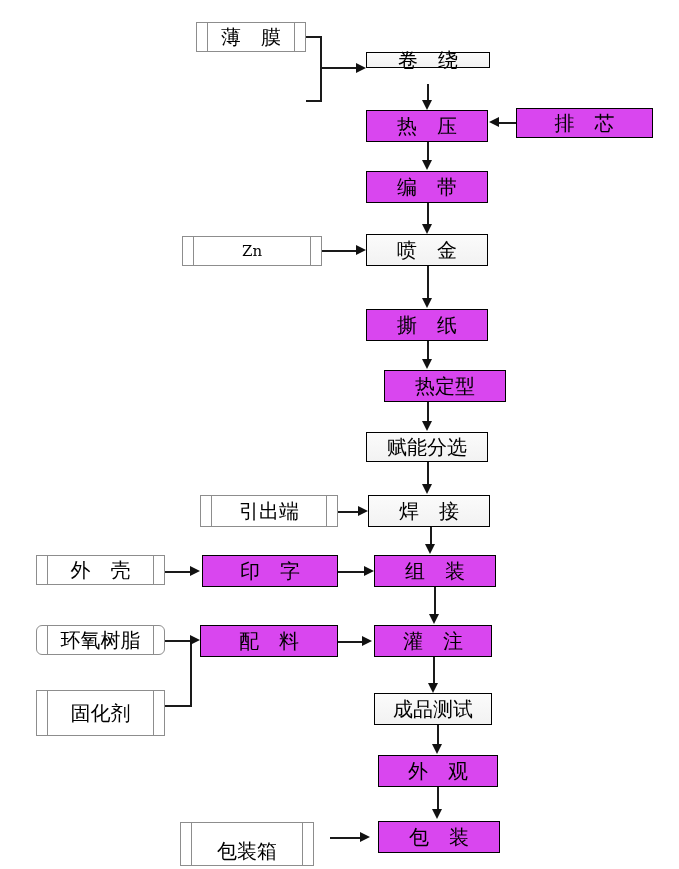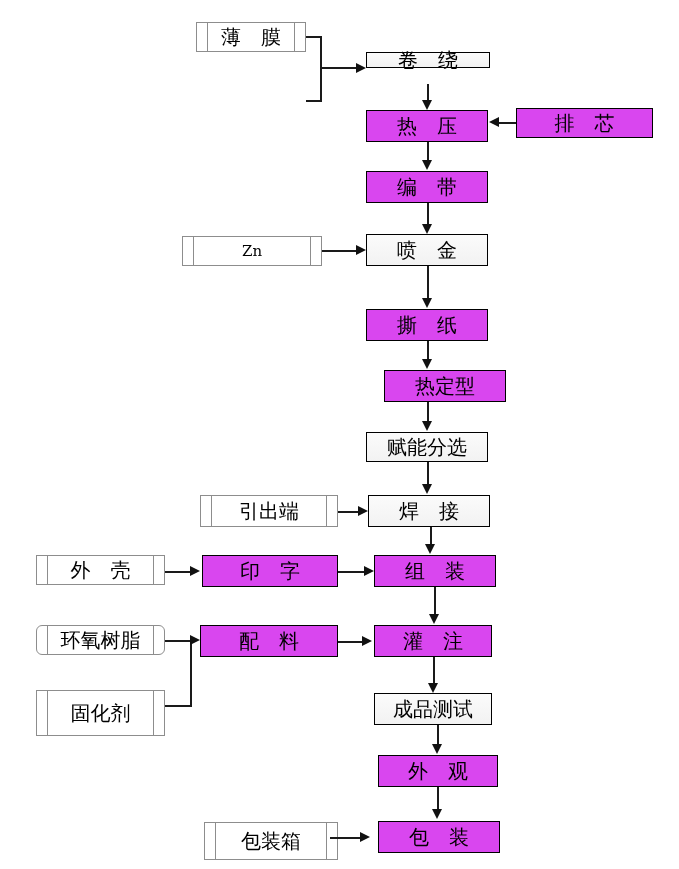--- a/index.html
+++ b/index.html
@@ -144,21 +144,21 @@
   </div>
 
   <div class="node proc shaded" style="left:374px;top:693px;width:118px;height:32px;">
     <span class="lbl">成品测试</span>
   </div>
 
   <div class="node proc" style="left:378px;top:755px;width:120px;height:32px;">
     <span class="lbl">外　观</span>
   </div>
 
-  <div class="node pre" style="left:204px;top:822px;width:134px;height:38px;">
+  <div class="node pre" style="left:180px;top:822px;width:134px;height:44px;align-items:flex-end;">
     <span class="bar-l"></span>
     <span class="bar-r"></span>
     <span class="lbl">包装箱</span>
   </div>
 
   <div class="node proc" style="left:378px;top:821px;width:122px;height:32px;">
     <span class="lbl">包　装</span>
   </div>
 
   <div class="ln lnh" style="left:306px;top:36px;width:16px;"></div>

